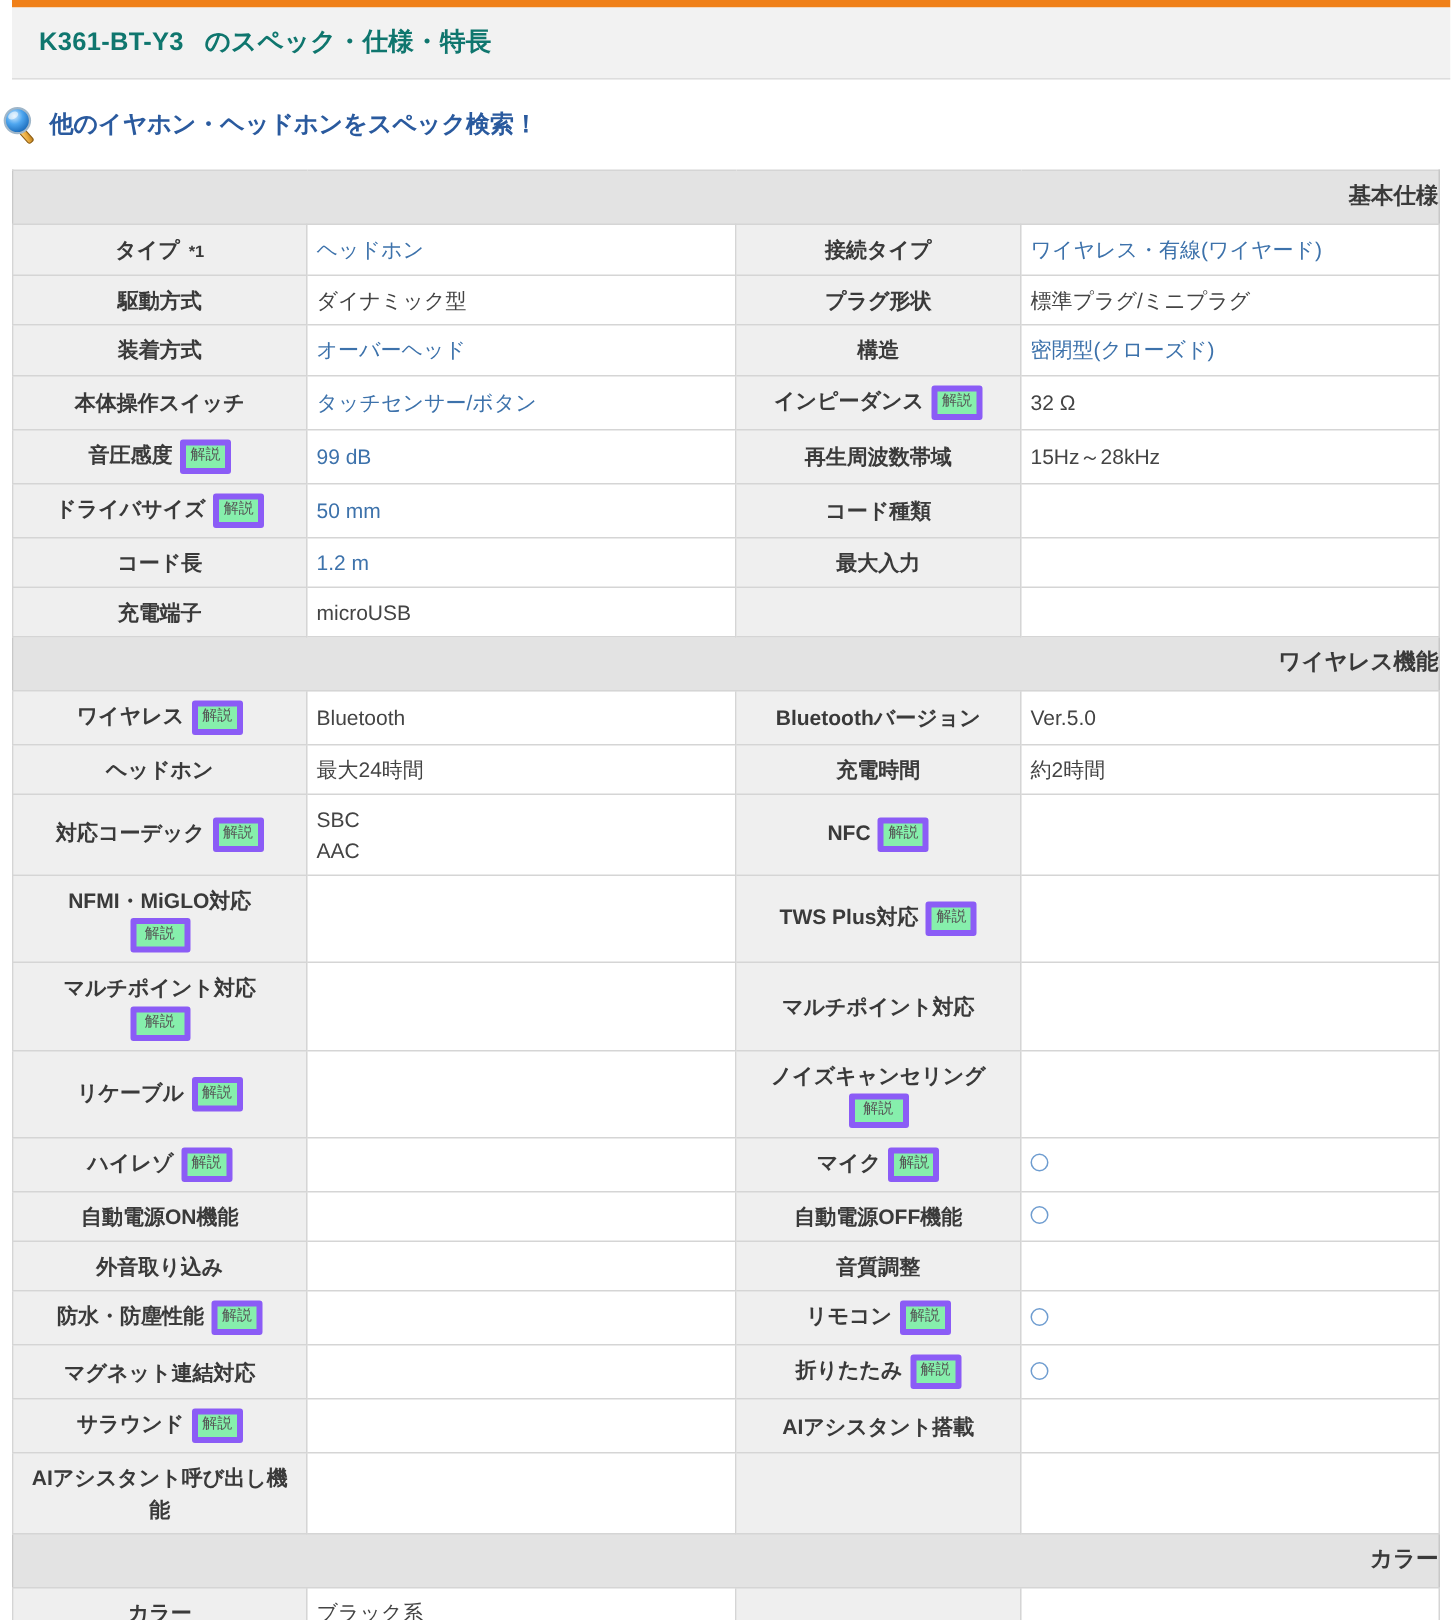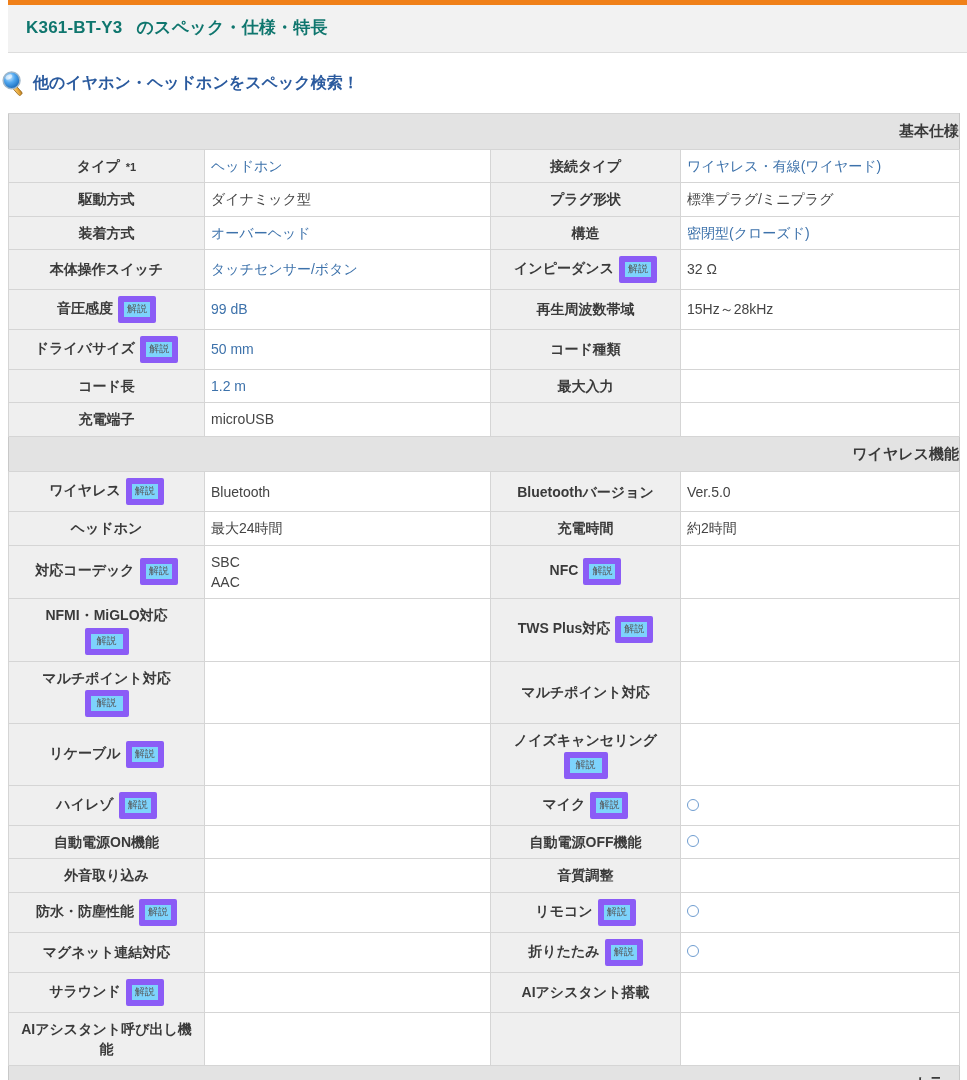--- a/index.html
+++ b/index.html
@@ -129,22 +129,22 @@
     font-size: 11px;
     margin-left: 6px;
     font-weight: bold;
     vertical-align: baseline;
     color: #3a3a3a;
   }
 
   
   .kaisetsu {
     display: inline-block;
-    border: 6px solid #8b5cf6;
-    background: #7dd3fc;
+    border: 4px solid #8b5cf6;
+    background: #86efac;
     border-radius: 2px;
     font-size: 10px;
     font-weight: normal;
     line-height: 1;
     padding: 2px 3px 3px 3px;
     margin-left: 5px;
     color: #555555;
     vertical-align: middle;
     cursor: pointer;
     white-space: nowrap;

